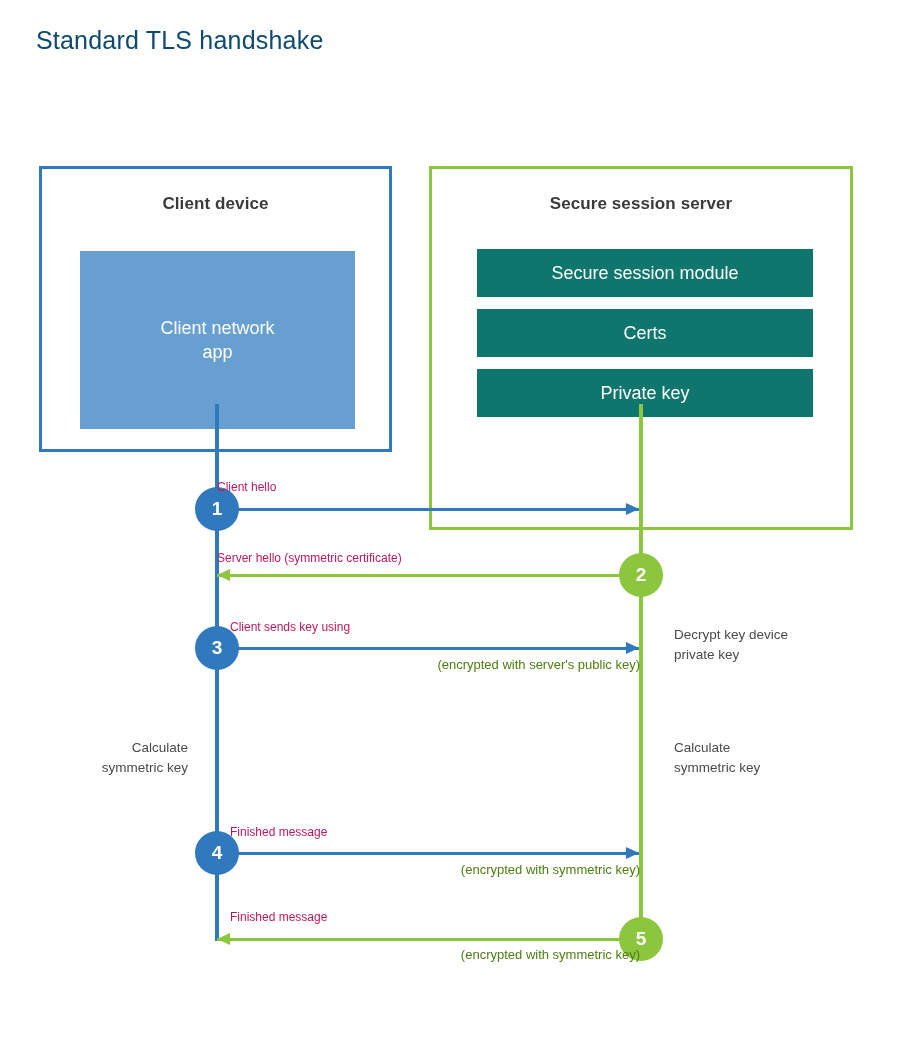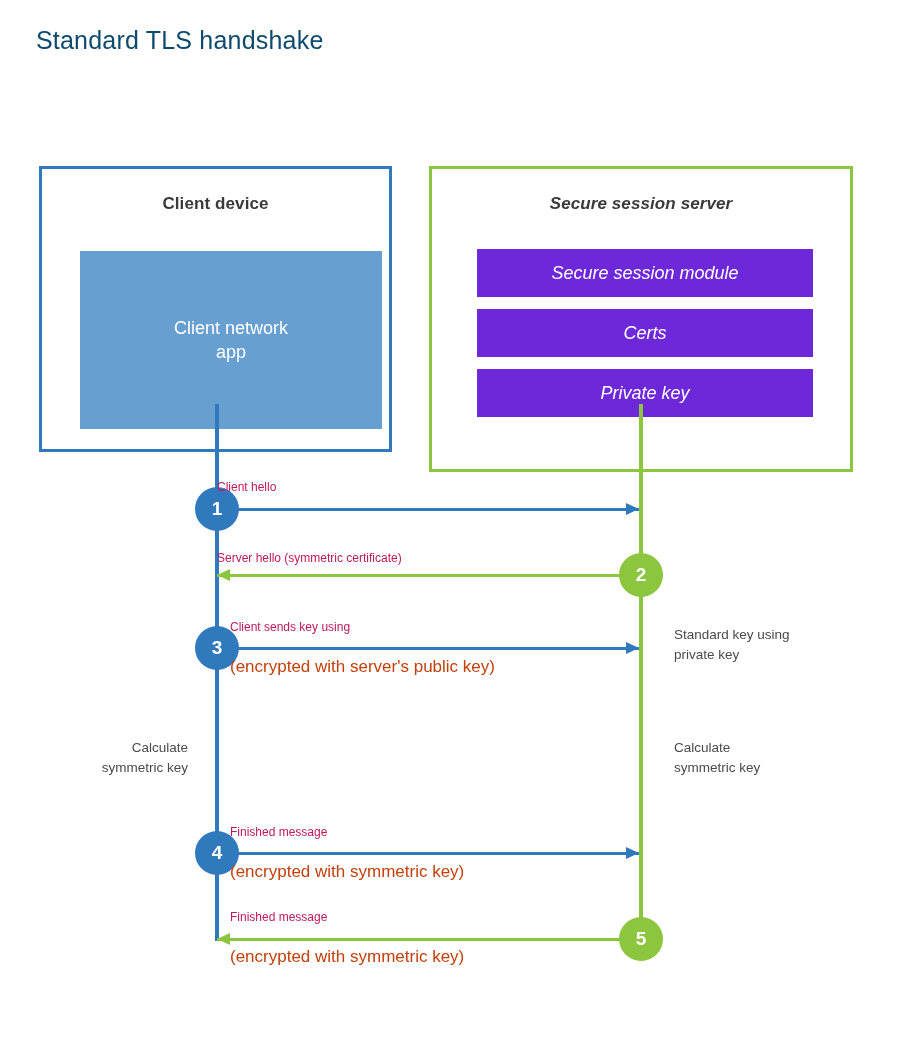--- a/index.html
+++ b/index.html
@@ -42,42 +42,41 @@
     left: 39px;
     top: 118px;
     width: 353px;
     height: 286px;
     border: 3px solid #3079bd;
   }
   .party-box.server {
     left: 429px;
     top: 118px;
     width: 424px;
-    height: 306px;
+    height: 364px;
     border: 3px solid #8cc63e;
-    font-style: italic;
   }
   .party-title {
     position: absolute;
     left: 0;
     right: 0;
     top: 25px;
     text-align: center;
     font-size: 17px;
     font-weight: bold;
     color: #3a3a3a;
     letter-spacing: 0.1px;
   }
 
   
   .client-app {
     position: absolute;
     left: 38px;
     top: 82px;
-    width: 302px;
+    width: 275px;
     height: 178px;
     background: #689fd1;
     color: #ffffff;
     font-size: 18px;
     font-weight: 400;
     display: flex;
     align-items: center;
     justify-content: center;
     text-align: center;
     line-height: 1.35;
@@ -86,21 +85,21 @@
 
   
   .server-bars {
     position: absolute;
     left: 45px;
     top: 80px;
     width: 336px;
   }
   .server-bar {
     height: 48px;
-    background: #6d28d9;
+    background: #0f766e;
     color: #ffffff;
     font-size: 18px;
     display: flex;
     align-items: center;
     justify-content: center;
     margin-bottom: 12px;
   }
   .server-bar:last-child { margin-bottom: 0; }
 
   
@@ -160,24 +159,24 @@
 
   .msg-label {
     position: absolute;
     font-size: 12px;
     color: #be185d;
     white-space: nowrap;
     text-align: left;
   }
   .msg-sublabel {
     position: absolute;
-    font-size: 17px;
-    color: #c2410c;
+    font-size: 13px;
+    color: #4d7c0f;
     white-space: nowrap;
-    text-align: left;
+    text-align: right;
   }
 
   
   .side-note {
     position: absolute;
     font-size: 13.5px;
     color: #4a4a4a;
     line-height: 1.45;
     white-space: pre-line;
   }
@@ -224,21 +223,21 @@
   </div>
 
   <div class="msg">
     <div class="msg-line blue" style="left:217px; top:647px; width:422px;"></div>
     <div class="arrow-head right blue" style="left:626px; top:642px;"></div>
     <div class="step-badge blue" style="left:195px; top:626px;">3</div>
     <div class="msg-label" style="left:230px; top:620px; width:410px;">Client sends key using</div>
     <div class="msg-sublabel" style="left:230px; top:657px; width:410px;">(encrypted with server's public key)</div>
   </div>
 
-  <div class="side-note left-align" style="left:674px; top:625px; width:200px;">Standard key using
+  <div class="side-note left-align" style="left:674px; top:625px; width:200px;">Decrypt key device
 private key</div>
 
   <div class="side-note right-align" style="left:28px; top:738px; width:160px;">Calculate
 symmetric key</div>
 
   <div class="side-note left-align" style="left:674px; top:738px; width:200px;">Calculate
 symmetric key</div>
 
   <div class="msg">
     <div class="msg-line blue" style="left:217px; top:852px; width:422px;"></div>

